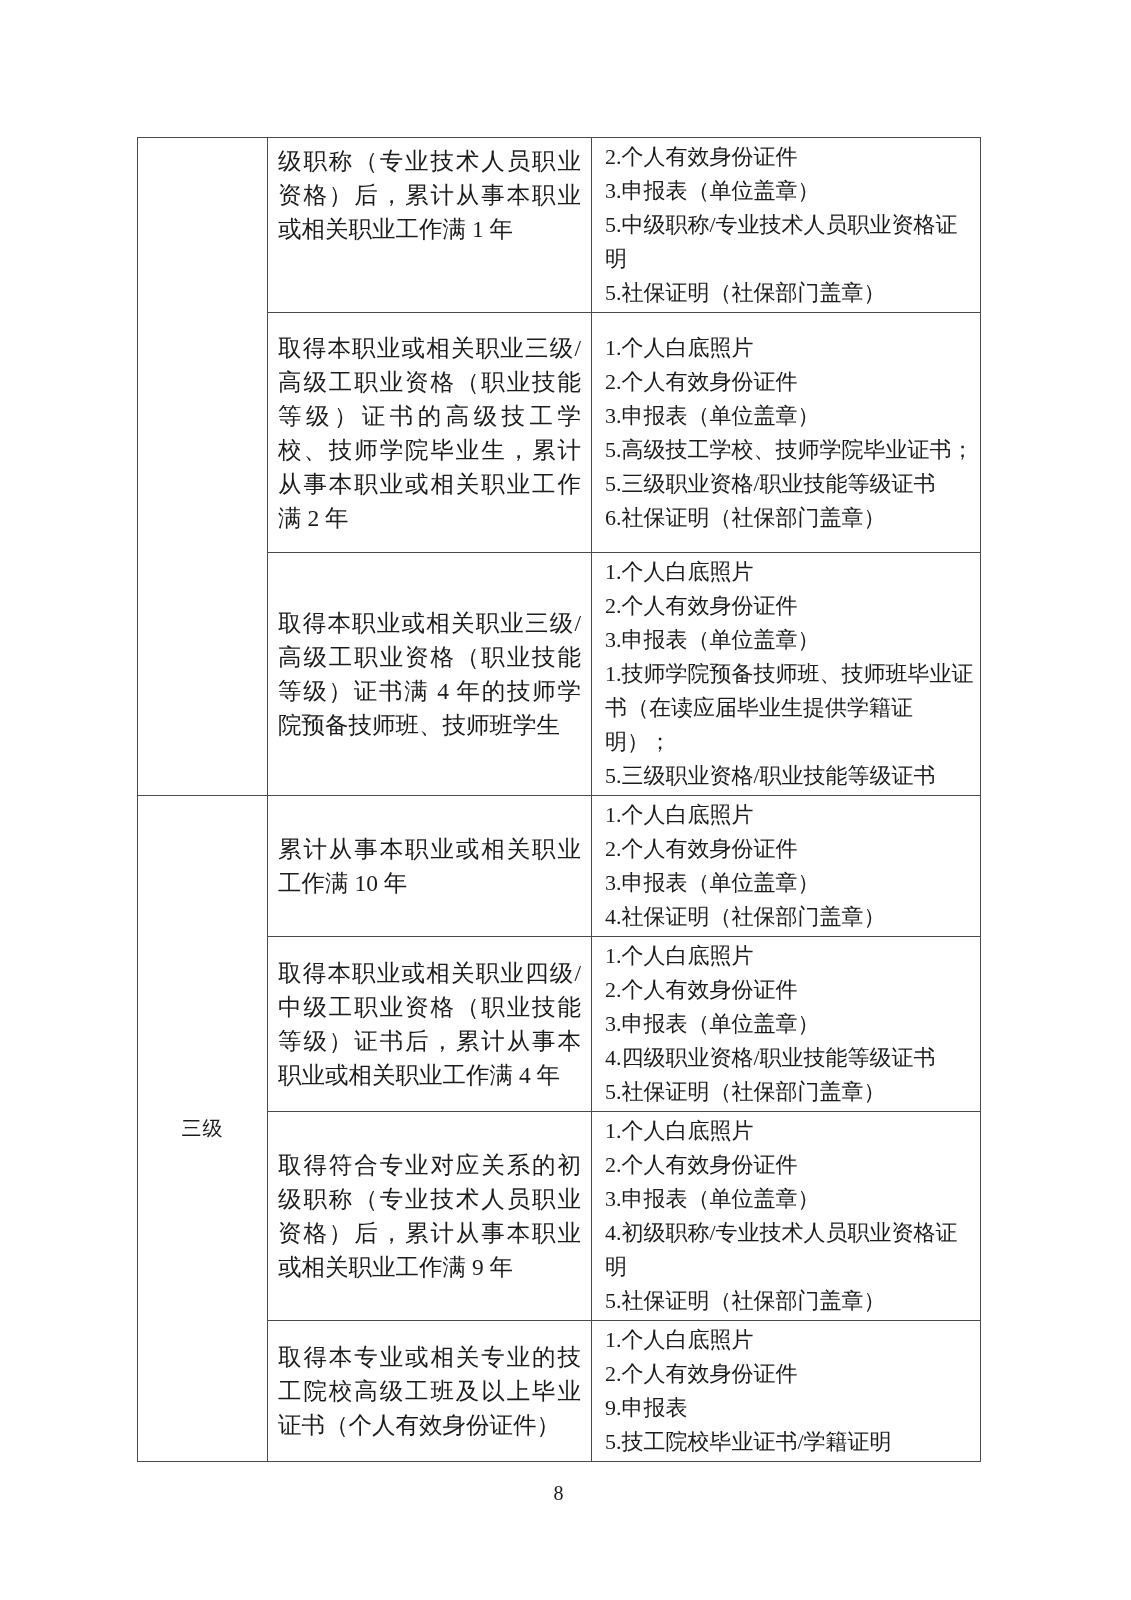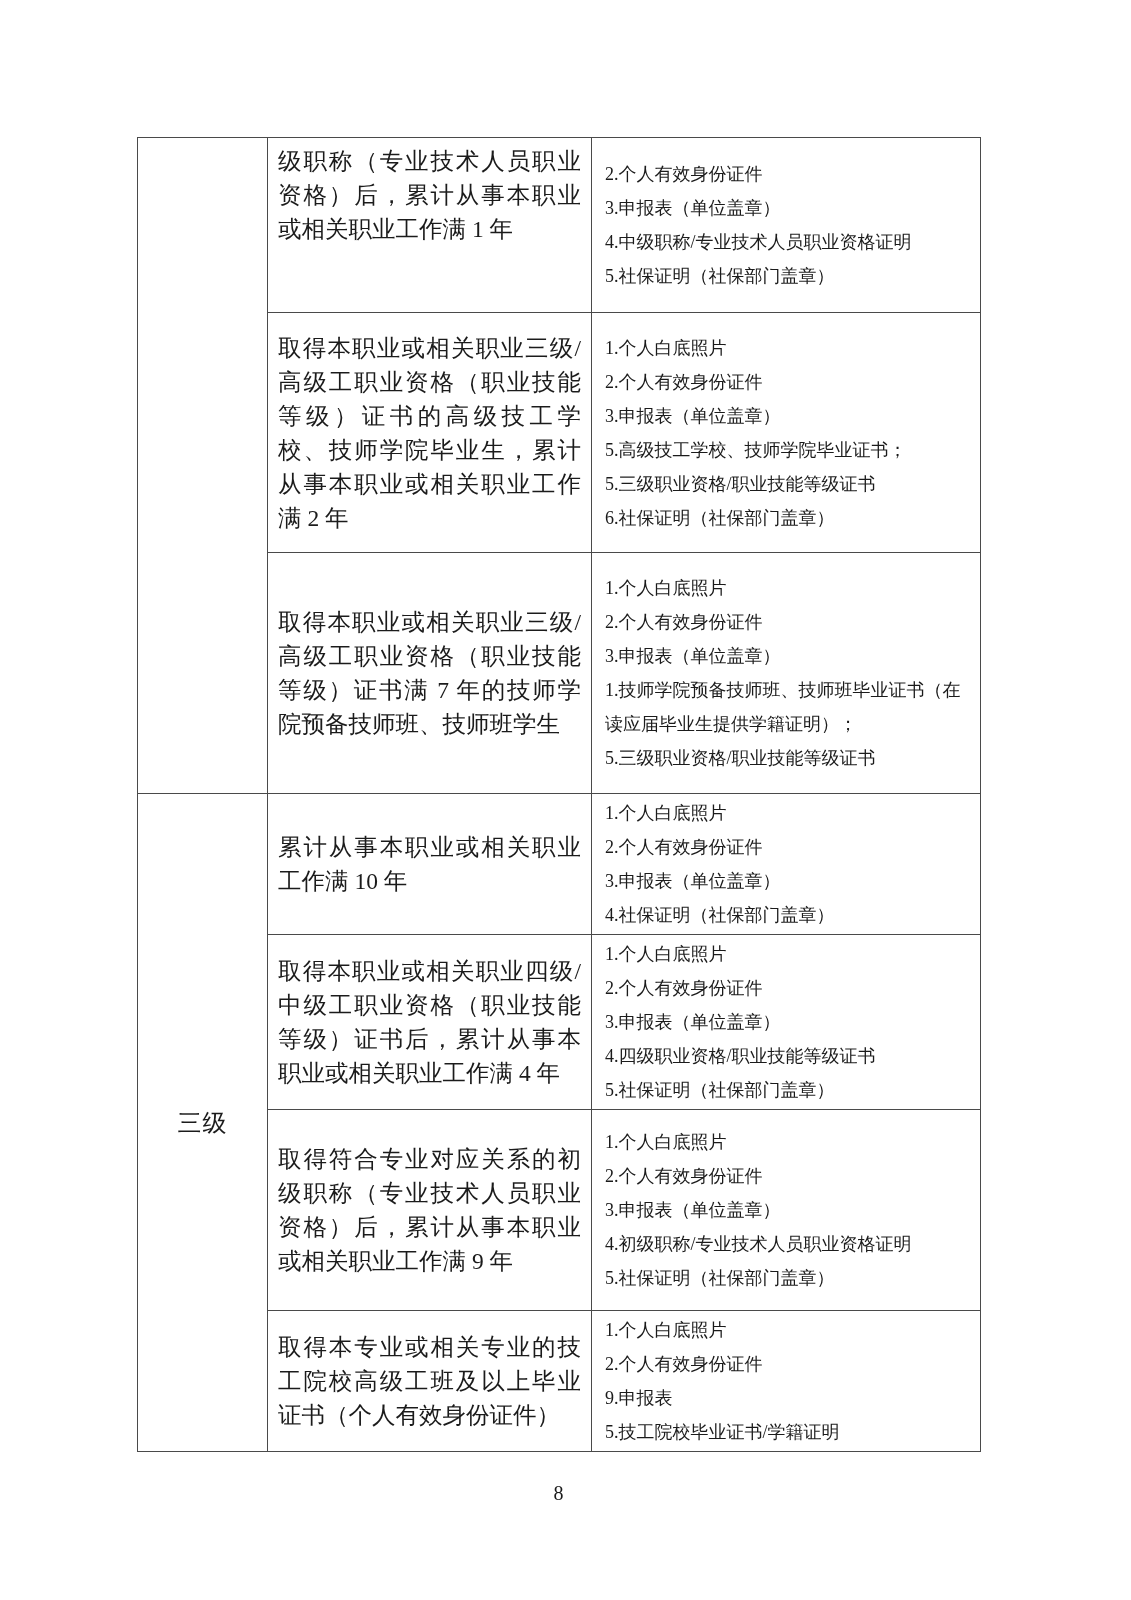--- a/index.html
+++ b/index.html
@@ -22,34 +22,34 @@
   }
   col.c-level     { width: 130px; }
   col.c-condition { width: 324px; }
   col.c-materials { width: 389px; }
 
   td { border: 1.5px solid #4a4a4a; box-sizing: border-box; }
 
   td.level {
     text-align: center;
     vertical-align: middle;
-    font-size: 24px;
+    font-size: 20px;
     letter-spacing: 1px;
   }
   td.condition {
     vertical-align: middle;
     padding: 6px 10px 6px 10px;
     font-size: 23.5px;
     line-height: 34px;
     text-align: justify;
   }
   td.materials {
     vertical-align: middle;
     padding: 2px 6px 2px 13px;
-    font-size: 18px;
+    font-size: 22px;
     line-height: 34px;
     text-align: left;
   }
   tr.continued td.condition { vertical-align: top; padding-top: 6px; }
 
   tbody tr:nth-child(1) { height: 175px; }
   tbody tr:nth-child(2) { height: 240px; }
   tbody tr:nth-child(3) { height: 241px; }
   tbody tr:nth-child(4) { height: 139px; }
   tbody tr:nth-child(5) { height: 172px; }
@@ -76,37 +76,37 @@
       <col class="c-condition">
       <col class="c-materials">
     </colgroup>
     <tbody>
         <tr class="continued">
           <td rowspan="3" class="level"></td>
           <td class="condition">级职称（专业技术人员职业资格）后，累计从事本职业或相关职业工作满 1 年</td>
           <td class="materials">
             <div>2.个人有效身份证件</div>
             <div>3.申报表（单位盖章）</div>
-            <div>4.中级职称/专业技术人员职业资格证明</div>
+            <div>5.中级职称/专业技术人员职业资格证明</div>
             <div>5.社保证明（社保部门盖章）</div>
           </td>
         </tr>
         <tr>
           <td class="condition">取得本职业或相关职业三级/高级工职业资格（职业技能等级）证书的高级技工学校、技师学院毕业生，累计从事本职业或相关职业工作满 2 年</td>
           <td class="materials">
             <div>1.个人白底照片</div>
             <div>2.个人有效身份证件</div>
             <div>3.申报表（单位盖章）</div>
             <div>5.高级技工学校、技师学院毕业证书；</div>
             <div>5.三级职业资格/职业技能等级证书</div>
             <div>6.社保证明（社保部门盖章）</div>
           </td>
         </tr>
         <tr>
-          <td class="condition">取得本职业或相关职业三级/高级工职业资格（职业技能等级）证书满 7 年的技师学院预备技师班、技师班学生</td>
+          <td class="condition">取得本职业或相关职业三级/高级工职业资格（职业技能等级）证书满 4 年的技师学院预备技师班、技师班学生</td>
           <td class="materials">
             <div>1.个人白底照片</div>
             <div>2.个人有效身份证件</div>
             <div>3.申报表（单位盖章）</div>
             <div>1.技师学院预备技师班、技师班毕业证书（在读应届毕业生提供学籍证明）；</div>
             <div>5.三级职业资格/职业技能等级证书</div>
           </td>
         </tr>
         <tr>
           <td rowspan="4" class="level">三级</td>

